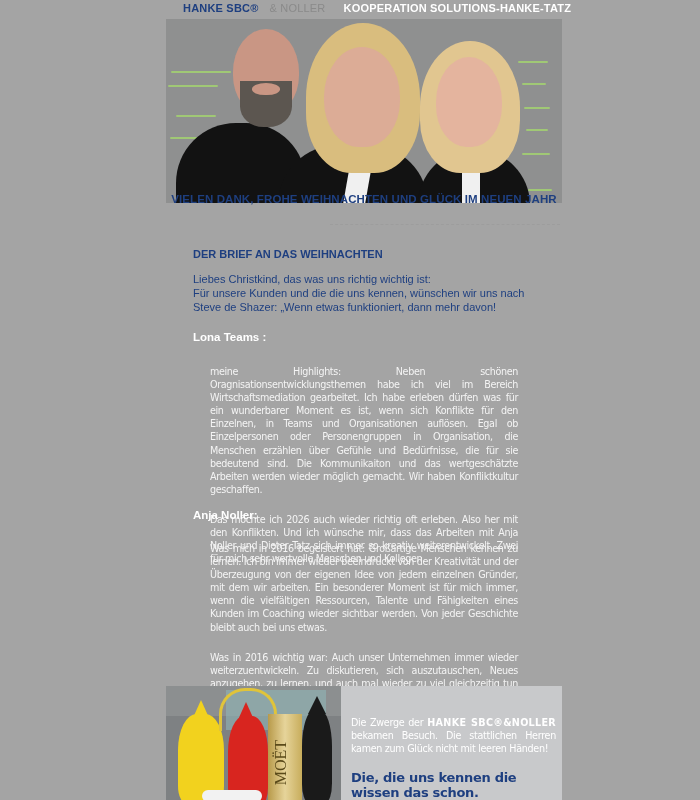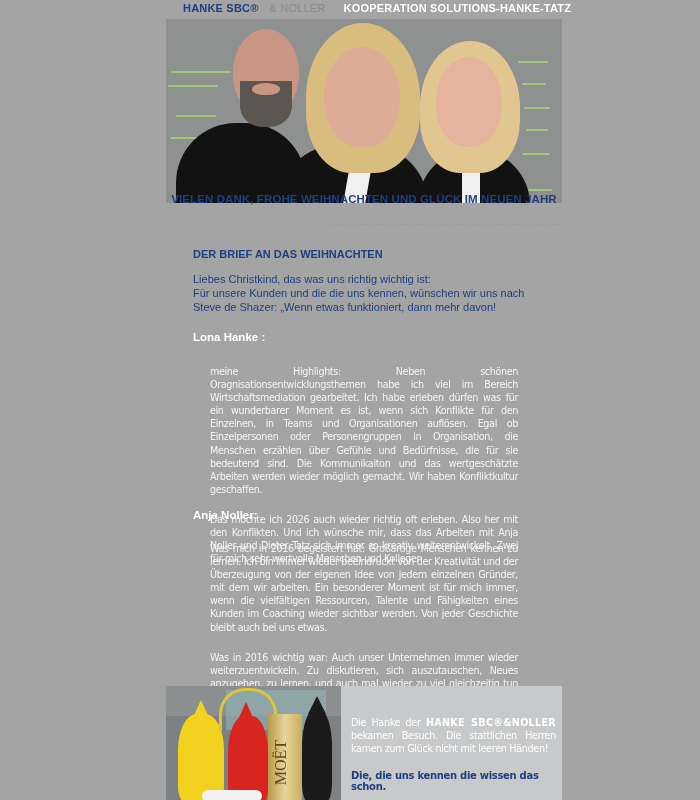--- a/index.html
+++ b/index.html
@@ -68,21 +68,21 @@
       background: #c8c9cb;
     }
     .panel-text {
       position: absolute; left: 10px; top: 30px; width: 205px;
       color: #ffffff; font-size: 9.6px; line-height: 13px; text-align: justify;
       font-family: "DejaVu Sans", sans-serif; letter-spacing: -0.3px;
     }
     .panel-text b { letter-spacing: 0.3px; }
     .panel-tagline {
       position: absolute; left: 10px; top: 84px;
-      color: #1e3f80; font-weight: bold; font-size: 10px;
+      color: #1e3f80; font-weight: bold; font-size: 13px;
       font-family: "DejaVu Sans", sans-serif; letter-spacing: -0.3px;
     }
     .gnome { position: absolute; border-radius: 40% 40% 20% 20%; }
     .gnome-hat { position: absolute; width: 0; height: 0; border-left: 9px solid transparent; border-right: 9px solid transparent; }
   </style>
 </head>
 <body>
 
 <div class="topbar">
   <div class="brand-wrap">
@@ -129,21 +129,21 @@
 <div class="headline">VIELEN DANK, FROHE WEIHNACHTEN UND GLÜCK IM NEUEN JAHR</div>
 <div class="headline-shadow"></div>
 
 <div class="letter-title">DER BRIEF AN DAS WEIHNACHTEN</div>
 <div class="letter-intro">
   <div>Liebes Christkind, das was uns richtig wichtig ist:</div>
   <div>Für unsere Kunden und die die uns kennen, wünschen wir uns nach</div>
   <div>Steve de Shazer: „Wenn etwas funktioniert, dann mehr davon!</div>
 </div>
 
-<div class="section-name" style="top:331px;">Lona Hanke :</div>
+<div class="section-name" style="top:331px;">Lona Teams :</div>
 <div class="section-text" style="top:348px;">
   <p>meine Highlights: Neben schönen Oragnisationsentwicklungsthemen habe ich viel im Bereich Wirtschaftsmediation gearbeitet. Ich habe erleben dürfen was für ein wunderbarer Moment es ist, wenn sich Konflikte für den Einzelnen, in Teams und Organisationen auflösen. Egal ob Einzelpersonen oder Personengruppen in Organisation, die Menschen erzählen über Gefühle und Bedürfnisse, die für sie bedeutend sind. Die Kommunikaiton und das wertgeschätzte Arbeiten werden wieder möglich gemacht. Wir haben Konfliktkultur geschaffen.</p>
   <p>Das möchte ich 2026 auch wieder richtig oft erleben. Also her mit den  Konflikten. Und ich wünsche mir, dass das Arbeiten mit Anja Noller und Dieter Tatz sich immer so kreativ weiterentwickelt. Zwei für mich sehr wertvolle Menschen und Kollegen.</p>
 </div>
 
 <div class="section-name" style="top:509px;">Anja Noller:</div>
 <div class="section-text" style="top:525px;">
   <p>Was mich in 2016 begeistert hat: Großartige Menschen kennen zu lernen. Ich bin immer wieder beeindruckt von der Kreativität und der Überzeugung von der eigenen Idee von jedem einzelnen Gründer, mit dem wir arbeiten. Ein besonderer Moment ist für mich immer, wenn die vielfältigen Ressourcen, Talente und Fähigkeiten eines Kunden im Coaching wieder sichtbar werden. Von jeder Geschichte bleibt auch bei uns etwas.</p>
   <p>Was in 2016 wichtig war: Auch unser Unternehmen immer wieder weiterzuentwickeln.  Zu diskutieren, sich auszutauschen, Neues anzugehen, zu lernen, und auch mal wieder zu viel gleichzeitig tun zu wollen. Das, was es ausmacht sind aber die Menschen. Ganz besonders die Zusammenarbeit  mit Lona Hanke, einer wunderbaren Partnerin - als Partnerin und als Mensch.</p>
 </div>
@@ -159,16 +159,16 @@
   <div style="position:absolute;left:102px;top:28px;width:34px;height:90px;background:linear-gradient(90deg,#b89a4a,#e6d49a,#c8ad5c);">
     <span style="position:absolute;left:4px;top:26px;writing-mode:vertical-rl;transform:rotate(180deg);font-family:'Liberation Serif',serif;font-size:16px;color:#5a4a1a;">MOËT</span>
   </div>
   <div class="gnome" style="left:136px;top:24px;width:30px;height:92px;background:#1a1a1a;"></div>
   <div class="gnome-hat" style="left:142px;top:10px;border-bottom:18px solid #1a1a1a;"></div>
   <div style="position:absolute;left:36px;top:104px;width:60px;height:12px;background:#f2f2f2;border-radius:6px;"></div>
 </div>
 
 <div class="bottom-panel">
   <div class="panel-text">
-    <span>Die Hanke der </span><b>HANKE SBC®&amp;NOLLER</b><span> bekamen Besuch. Die stattlichen Herren kamen zum Glück nicht mit leeren Händen!</span>
+    <span>Die Zwerge der </span><b>HANKE SBC®&amp;NOLLER</b><span> bekamen Besuch. Die stattlichen Herren kamen zum Glück nicht mit leeren Händen!</span>
   </div>
   <div class="panel-tagline">Die, die uns kennen die wissen das schon.</div>
 </div>
 
 </body></html>

